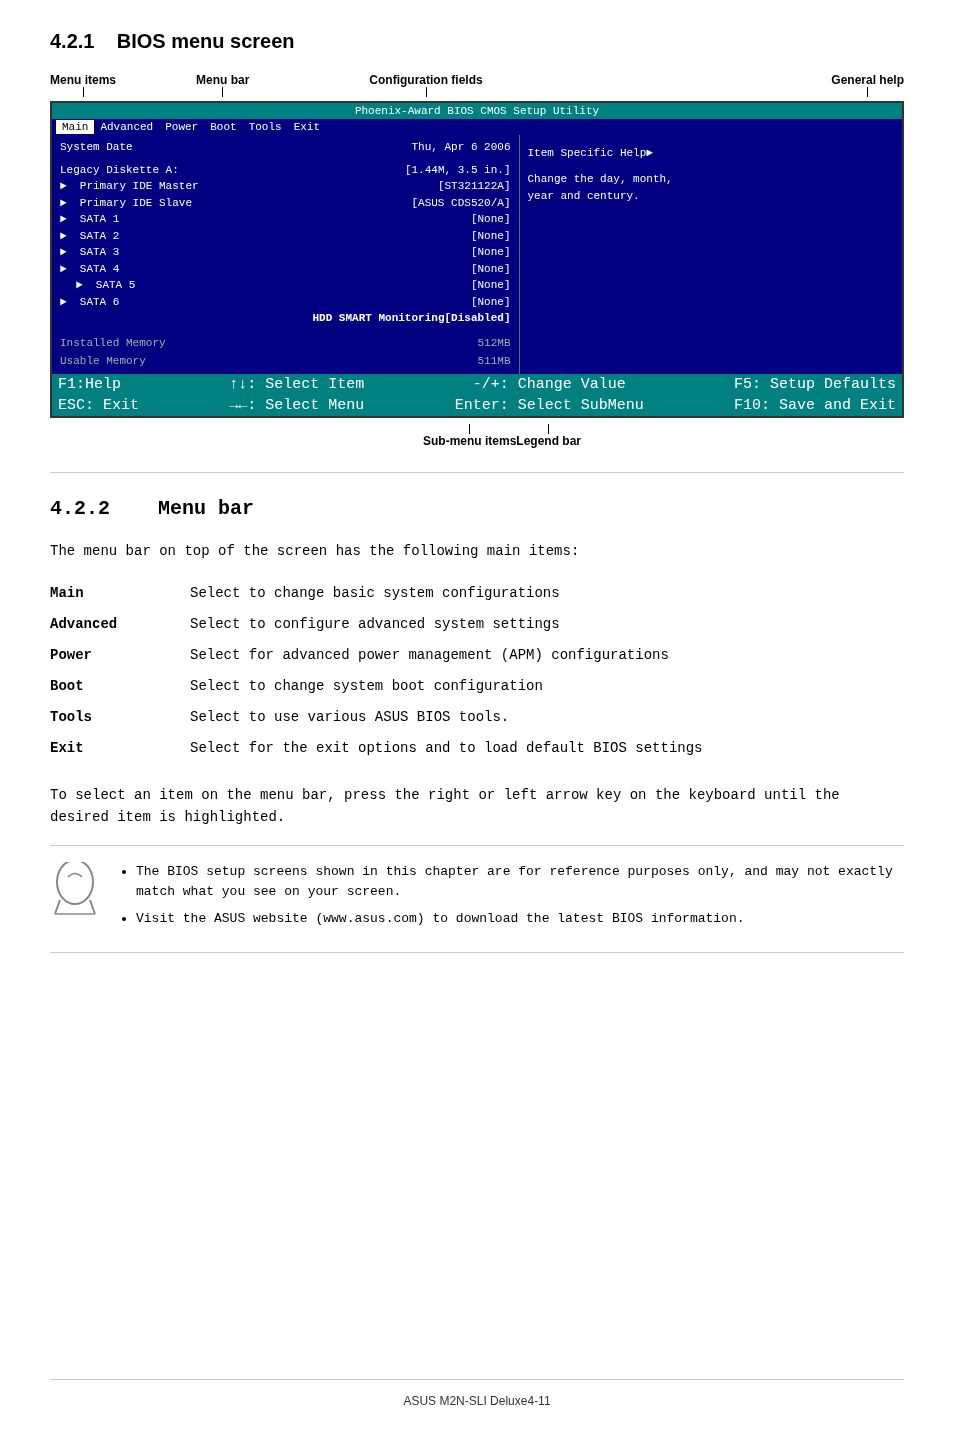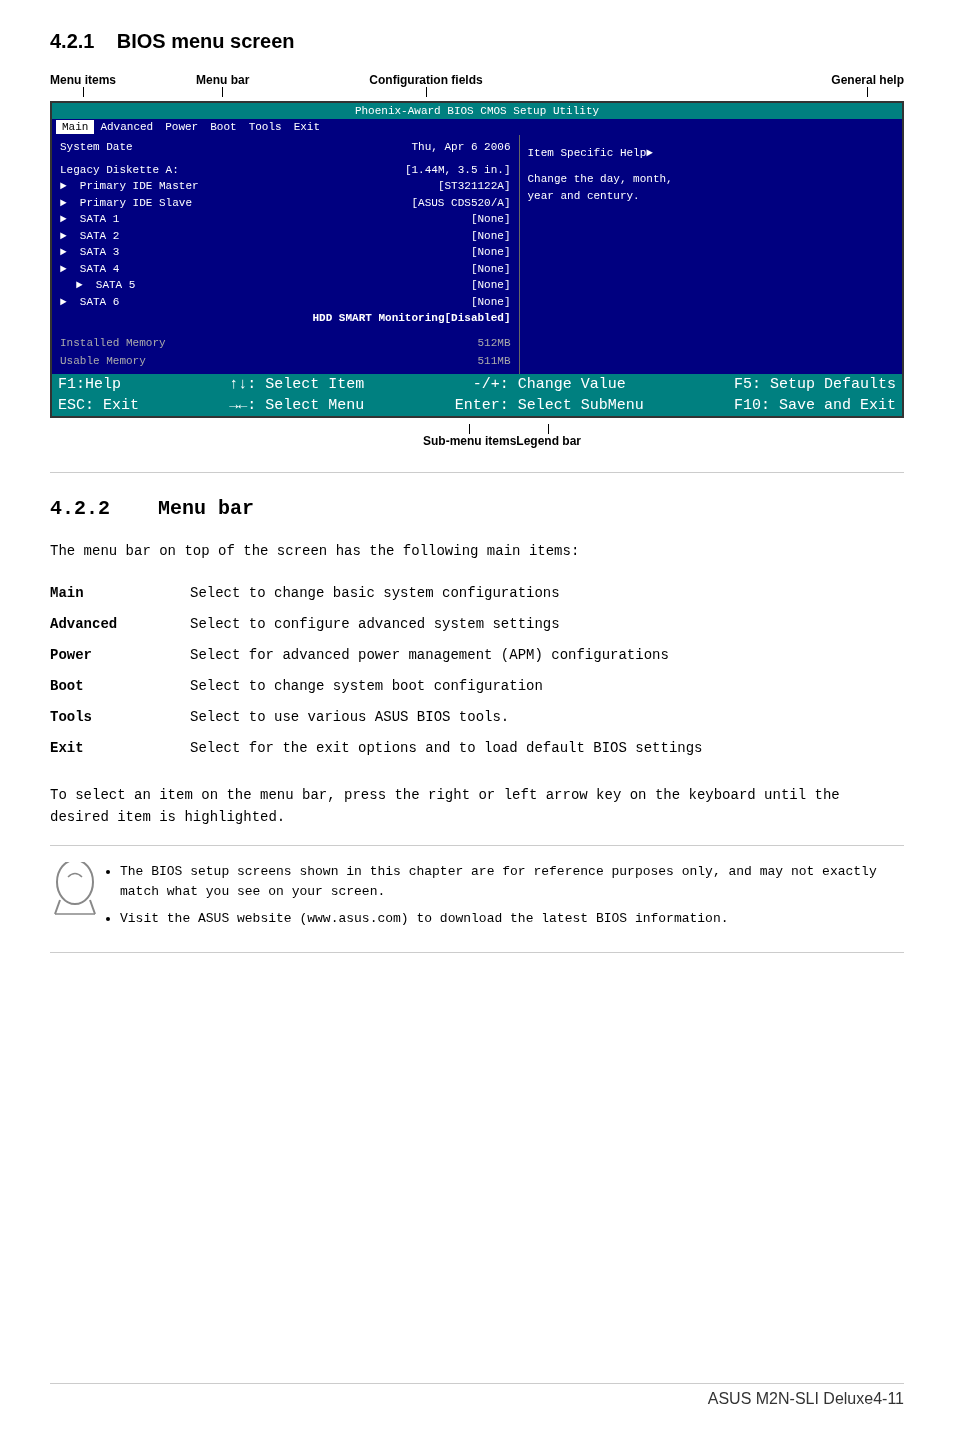--- a/index.html
+++ b/index.html
@@ -149,20 +149,21 @@
       font-size: 14px;
     }
 
     
     .note-box {
       border-top: 1px solid #ccc;
       border-bottom: 1px solid #ccc;
       padding: 16px 0;
       display: flex;
       align-items: flex-start;
+      gap: 16px;
       margin-bottom: 20px;
     }
 
     .note-icon {
       flex: 0 0 50px;
       font-size: 36px;
       color: #666;
       line-height: 1;
     }
 
@@ -181,25 +182,25 @@
       margin-bottom: 6px;
     }
 
     
     .page-footer {
       position: absolute;
       bottom: 30px;
       left: 50px;
       right: 50px;
       display: flex;
-      justify-content: flex-end;
-      font-size: 16px;
+      justify-content: center;
+      font-size: 12px;
       color: #333;
       border-top: 1px solid #ccc;
-      padding-top: 6px;
+      padding-top: 14px;
     }
 
     .lbl {
       font-size: 12px;
       font-weight: bold;
       text-align: center;
     }
 
     .bios-highlighted-row {
       background: #aaaaaa;

